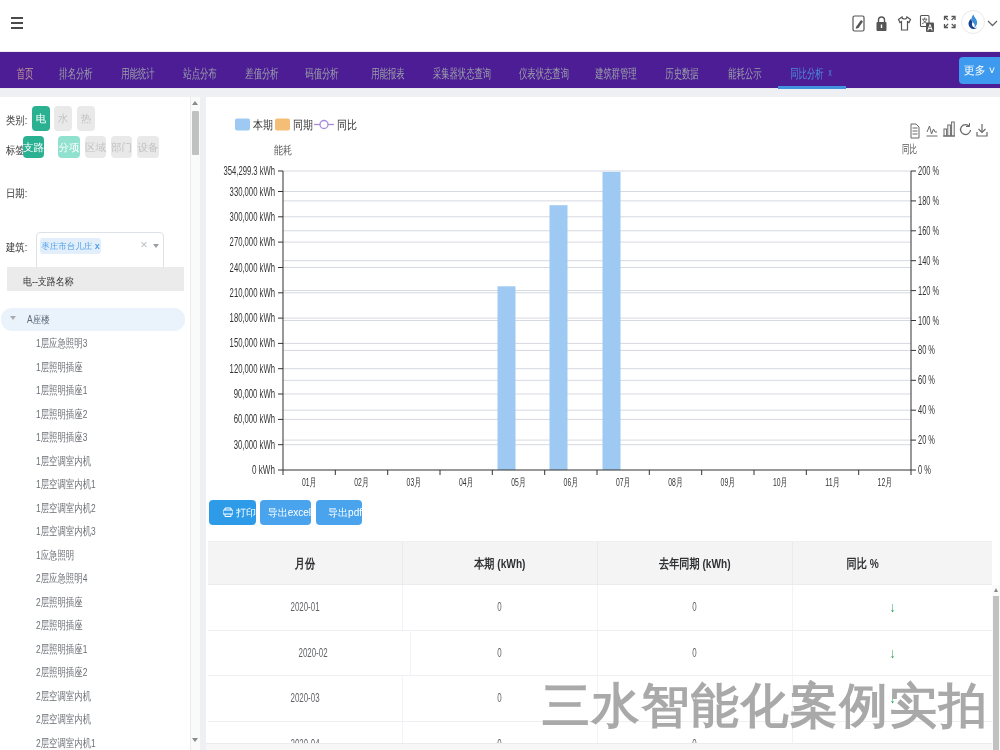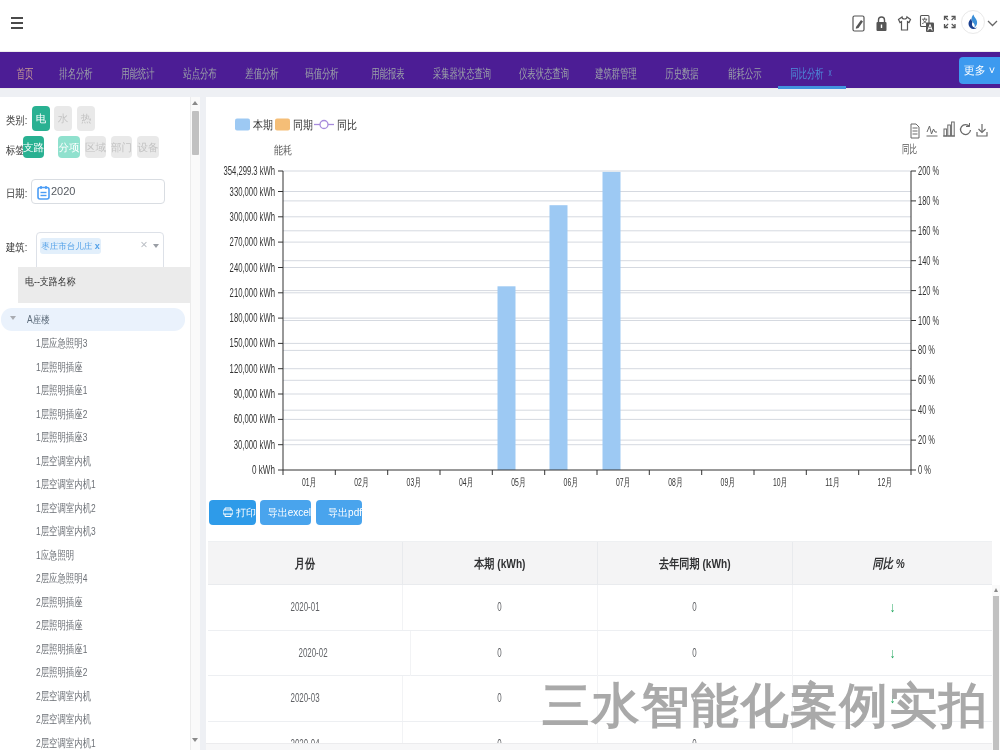--- a/index.html
+++ b/index.html
@@ -21,21 +21,21 @@
 .pill { position:absolute; border-radius:4px; font-size:10.5px; color:#fff; text-align:center; white-space:nowrap; overflow:hidden; }
 .pill.off { background:#e9e9e9; color:#c3c3c3; }
 .pill.on { background:#29b192; }
 .pill.semi { background:#90e1ce; }
 #dateinput { position:absolute; left:31px; top:82px; width:134px; height:25px; border:1px solid #d9dde2; border-radius:4px; background:#fff; }
 #dateinput span { position:absolute; left:19px; top:5px; font-size:11px; color:#565b62; }
 #selbox { position:absolute; left:36px; top:135px; width:128px; height:44px; border:1px solid #dde1e8; border-radius:4px; background:#fff; }
 #seltag { position:absolute; left:3px; top:5px; width:61px; height:16px; background:#e2effb; border-radius:3px; font-size:8.5px; color:#52a0e8; line-height:16px; text-align:center; white-space:nowrap; }
 #selx { position:absolute; left:103px; top:6px; font-size:9.5px; color:#bcc0c6; }
 #selcaret { position:absolute; left:116px; top:11px; width:0; height:0; border-left:3.5px solid transparent; border-right:3.5px solid transparent; border-top:4.5px solid #9a9ea5; }
-#treehdr { position:absolute; left:18px; top:170px; width:177px; height:36px; background:#ebebeb; font-size:10.5px; color:#333; line-height:28px; padding-left:7px; }
+#treehdr { position:absolute; left:7px; top:170px; width:177px; height:24px; background:#ebebeb; font-size:10.5px; color:#333; line-height:28px; padding-left:16px; }
 #treeroot { position:absolute; left:1px; top:211px; width:184px; height:23px; background:#eaf2fc; font-size:10px; color:#5c6b7a; line-height:23px;border-radius:11px; }
 .titem { position:absolute; left:36px; transform:translateY(-50%) scaleX(0.73); transform-origin:0 50%; font-size:11.5px; color:#6b6f75; white-space:nowrap; }
 
 #sscroll { position:absolute; left:190px; top:97px; width:10px; height:653px; background:#fafafa; border-left:1px solid #ececec; }
 #sthumb { position:absolute; left:191.5px; top:111px; width:7px; height:44px; background:#c1c1c1; border-radius:1px; }
 .sarrow { position:absolute; width:0; height:0; border-left:3px solid transparent; border-right:3px solid transparent; }
 
 #content { position:absolute; left:206px; top:97px; width:794px; height:653px; background:#fff; }
 
 .bluebtn { position:absolute; top:500px; height:25px; border-radius:4px; color:#fff; font-size:10px; text-align:right; line-height:25px; white-space:nowrap; }
@@ -120,30 +120,20 @@
     <div class="pill on" style="left:32px;top:9px;width:18px;height:25px;line-height:25px">电</div>
     <div class="pill off" style="left:54px;top:9px;width:18px;height:25px;line-height:25px">水</div>
     <div class="pill off" style="left:77px;top:9px;width:18px;height:25px;line-height:25px">热</div>
     <span class="sb-label" style="top:46px">标签:</span>
     <div class="pill on" style="left:23px;top:39px;width:21px;height:22px;line-height:22px">支路</div>
     <div class="pill semi" style="left:58px;top:39px;width:22px;height:22px;line-height:22px">分项</div>
     <div class="pill off" style="left:85px;top:39px;width:21px;height:22px;line-height:22px">区域</div>
     <div class="pill off" style="left:111px;top:39px;width:21px;height:22px;line-height:22px">部门</div>
     <div class="pill off" style="left:137px;top:39px;width:22px;height:22px;line-height:22px">设备</div>
     <span class="sb-label" style="top:89px">日期:</span>
-    <div id="dateinput">
-      <svg width="13" height="15" style="position:absolute;left:5px;top:5px">
-        <rect x="1" y="2.5" width="11" height="11.5" rx="2" fill="none" stroke="#4b9df5" stroke-width="1.6"></rect>
-        <line x1="4" y1="1" x2="4" y2="4" stroke="#4b9df5" stroke-width="1.6"></line>
-        <line x1="9" y1="1" x2="9" y2="4" stroke="#4b9df5" stroke-width="1.6"></line>
-        <line x1="3.5" y1="7.5" x2="9.5" y2="7.5" stroke="#4b9df5" stroke-width="1.4"></line>
-        <line x1="3.5" y1="10.5" x2="9.5" y2="10.5" stroke="#4b9df5" stroke-width="1.4"></line>
-      </svg>
-      <span>2020</span>
-    </div>
     <span class="sb-label" style="top:143px">建筑:</span>
     <div id="selbox">
       <div id="seltag">枣庄市台儿庄 <b style="font-size:9px">x</b></div>
       <span id="selx">✕</span>
       <div id="selcaret"></div>
     </div>
     <div id="treehdr"><span style="display:inline-block;transform:scaleX(0.85);transform-origin:0 50%">电--支路名称</span></div>
     <div id="treeroot">
         <span style="position:absolute;left:9px;top:8px;width:0;height:0;border-left:3.2px solid transparent;border-right:3.2px solid transparent;border-top:4.2px solid #a9acb2"></span>
         <span style="position:absolute;left:26px;transform:scaleX(0.85);transform-origin:0 50%">A座楼</span>
@@ -315,21 +305,21 @@
         <path d="M2 3 V1 h6 v2 M2 7 v2.5 h6 V7 M1 3 h8 a1 1 0 0 1 1 1 v3 h-10 v-3 a1 1 0 0 1 1-1 z" fill="none" stroke="#fff" stroke-width="1"></path>
       </svg>
     打印</div>
   <div class="bluebtn" style="left:260px;width:51px;background:#49a4ed">导出excel</div>
   <div class="bluebtn" style="left:316px;width:46px;background:#49a4ed">导出pdf</div>
   <div id="tbl">
     <div class="hrow">
     <div class="hcell" style="left:0px;width:195px;"><span>月份</span></div>
     <div class="hcell" style="left:195px;width:194.5px;"><span>本期 (kWh)</span></div>
     <div class="hcell" style="left:389.5px;width:195.0px;"><span>去年同期 (kWh)</span></div>
-    <div class="hcell" style="left:581px;width:199.5px;border-right:none;font-style:italic;"><span>同比 %</span></div>
+    <div class="hcell" style="left:555px;width:199.5px;border-right:none;"><span>同比 %</span></div>
     </div>
     <div class="brow" style="top:44.0px">
     <div class="bcell" style="left:0px;width:195px;"><span class="num">2020-01</span></div>
     <div class="bcell" style="left:195px;width:194.5px;"><span class="num">0</span></div>
     <div class="bcell" style="left:389.5px;width:195.0px;"><span class="num">0</span></div>
     <div class="bcell" style="left:584.5px;width:199.5px;border-right:none;"><span class="garrow">↓</span></div>
     </div>
     <div class="brow" style="top:89.5px">
     <div class="bcell" style="left:8px;width:195px;"><span class="num">2020-02</span></div>
     <div class="bcell" style="left:195px;width:194.5px;"><span class="num">0</span></div>

